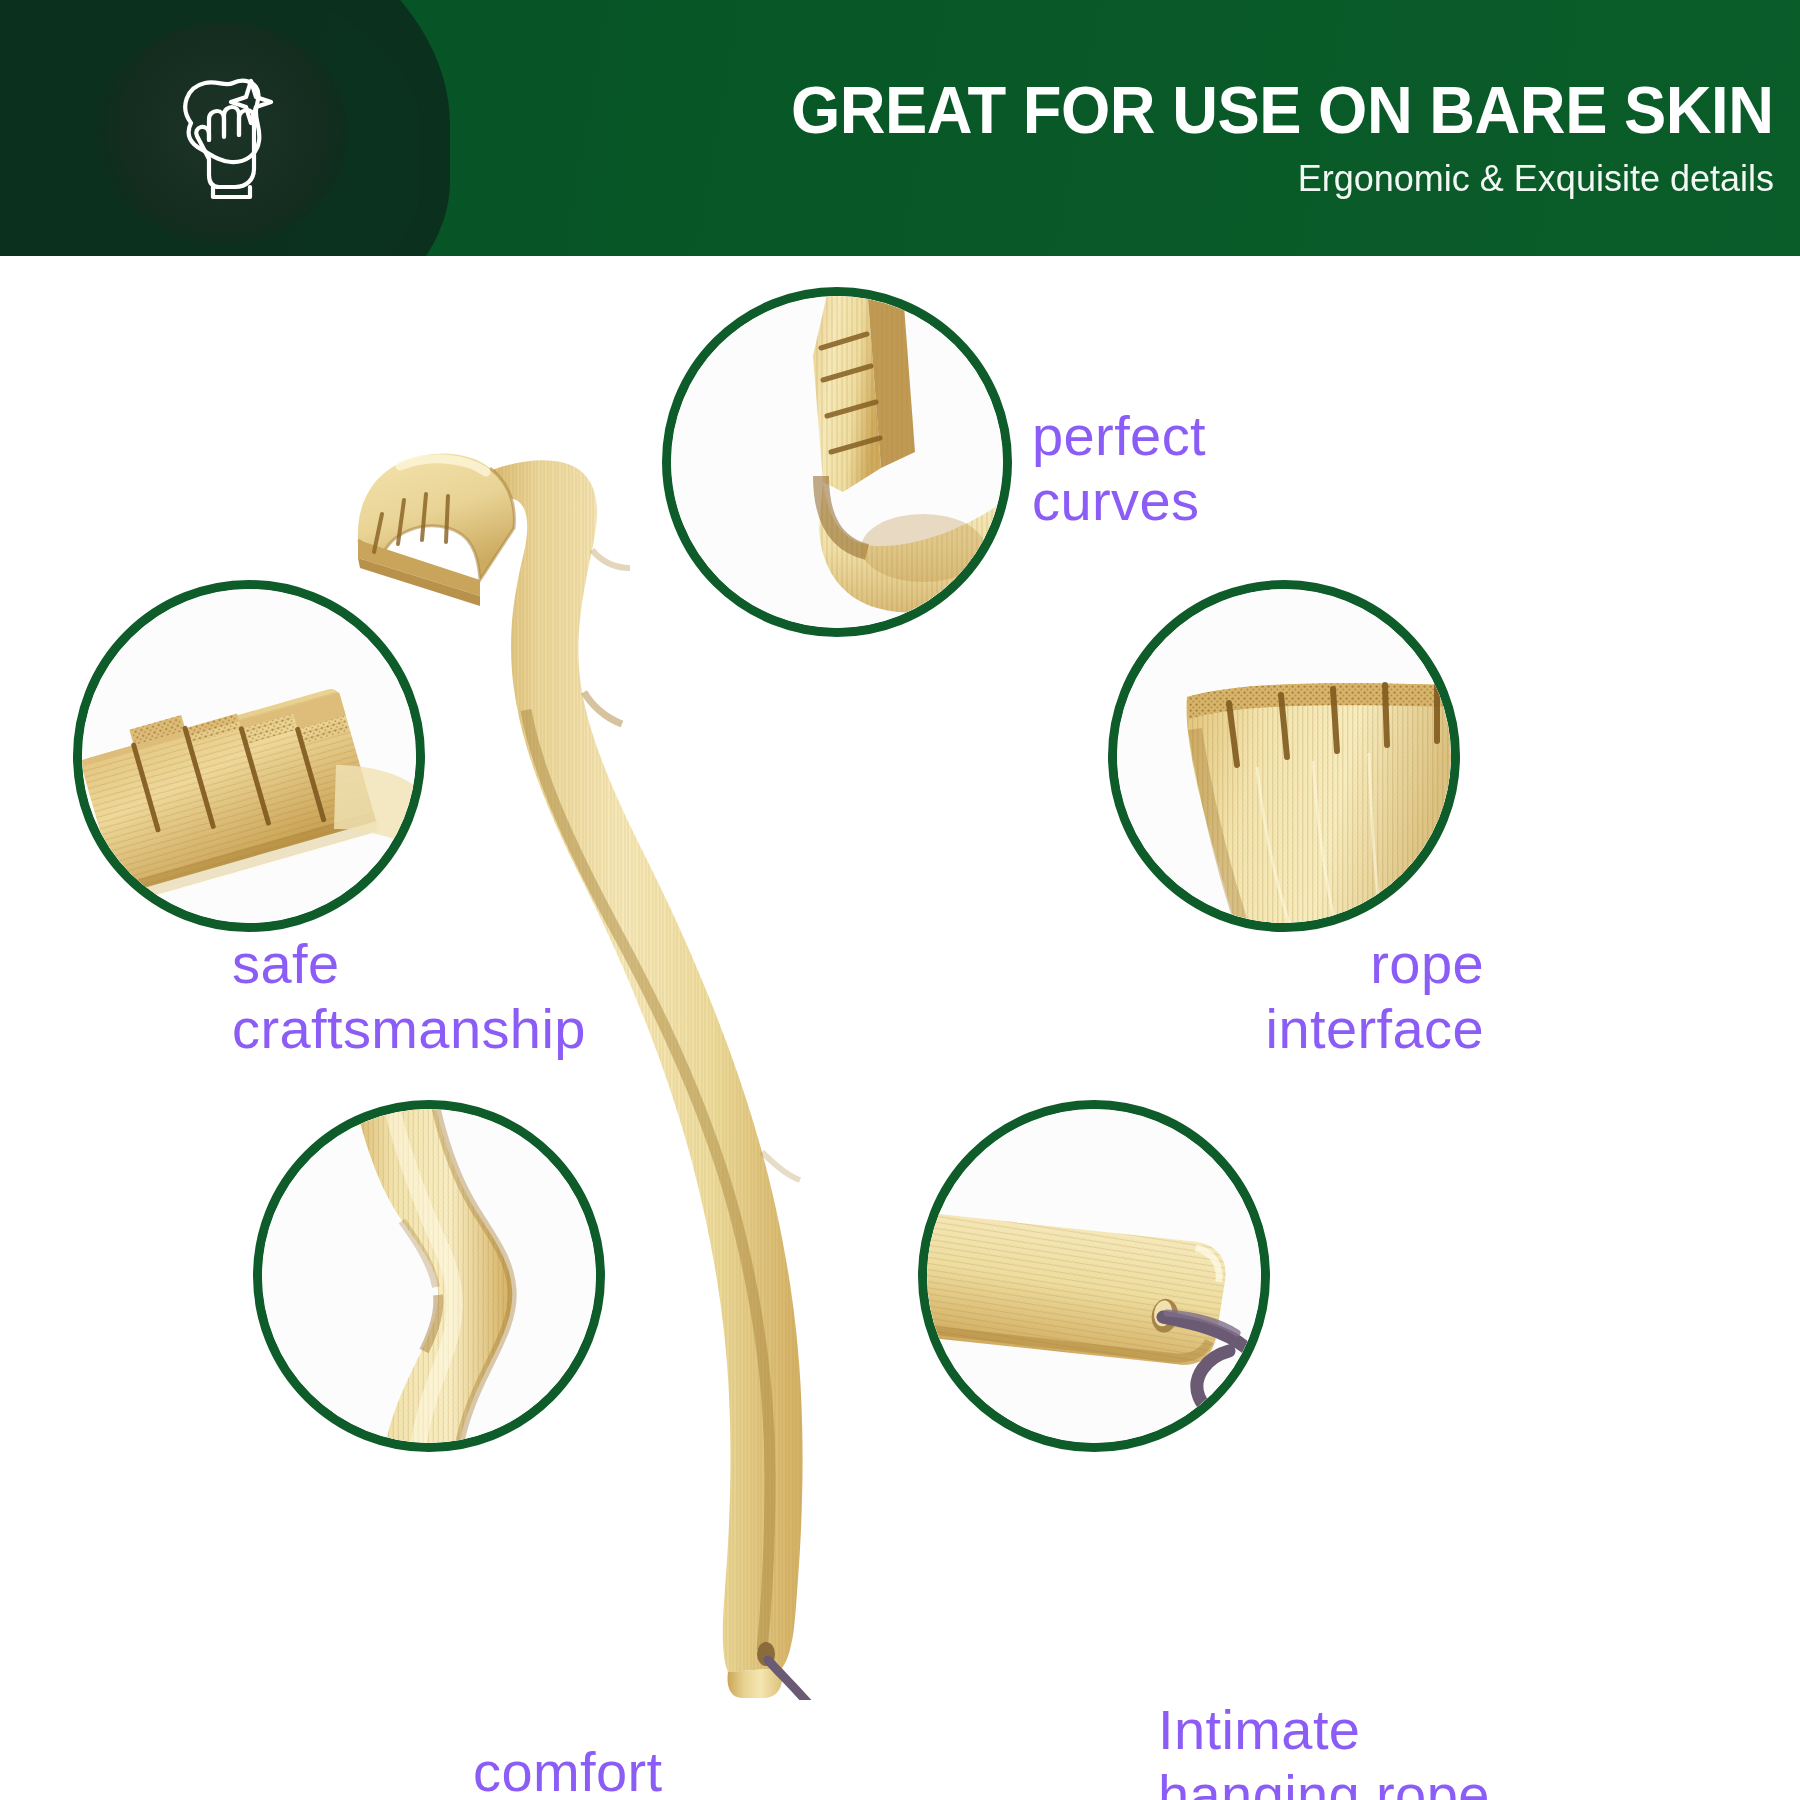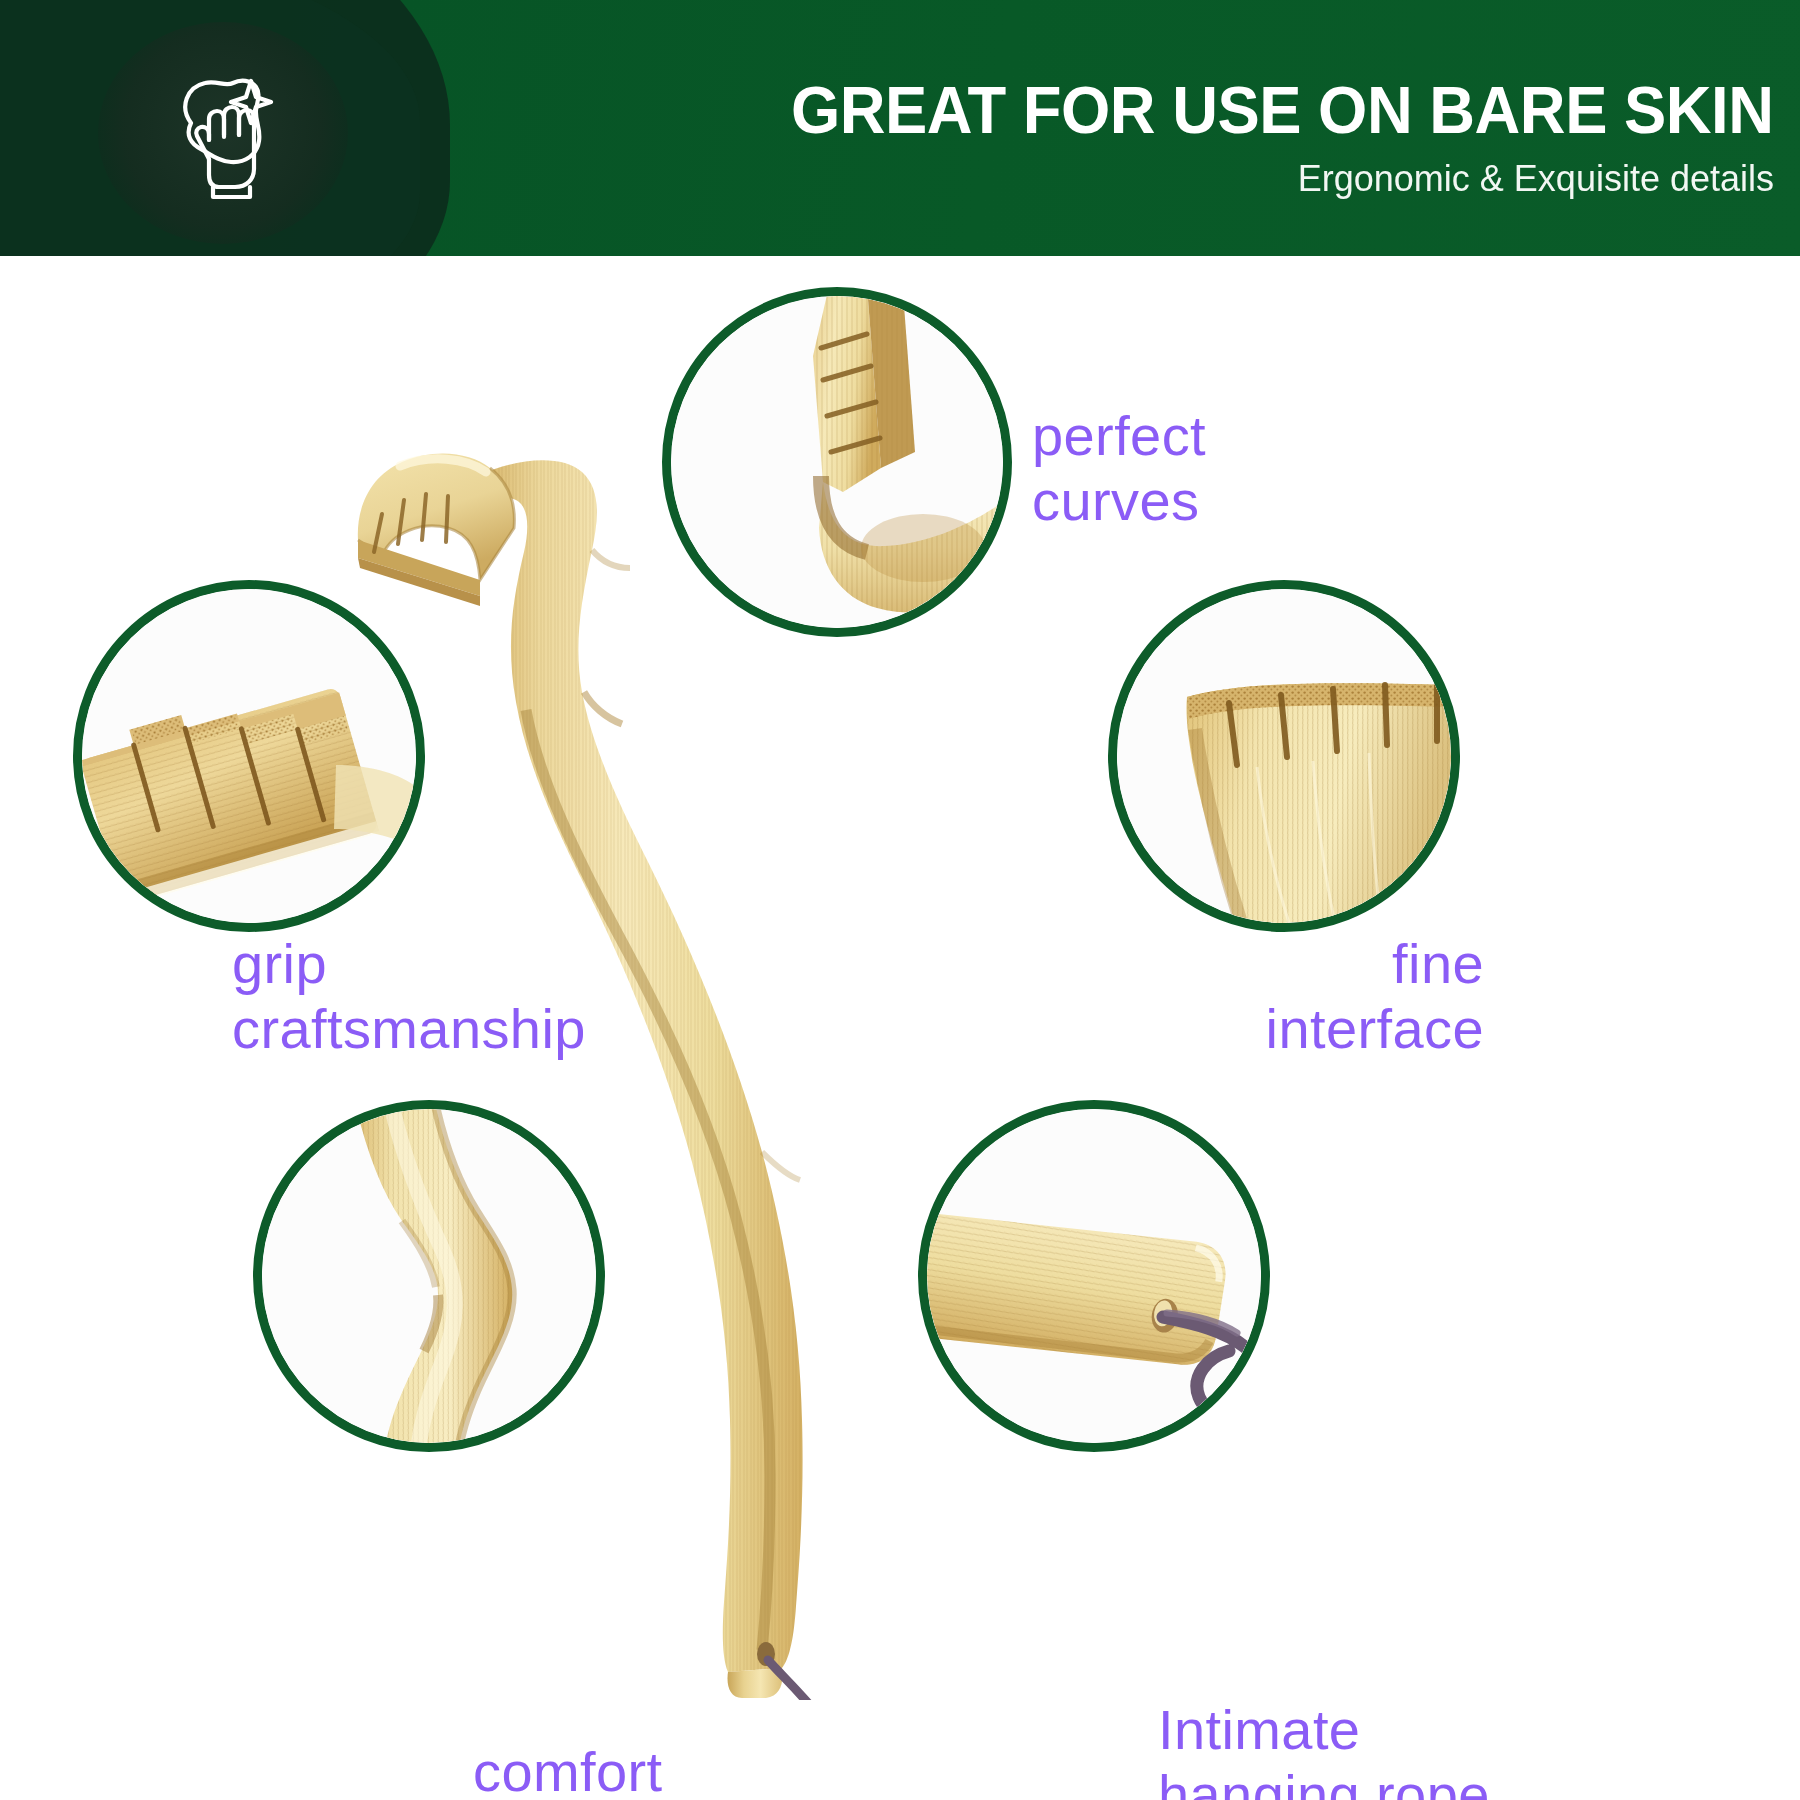--- a/index.html
+++ b/index.html
@@ -328,21 +328,21 @@
 
         <path d="M12 258 L 280 258 L 280 278 L 12 278 Z" fill="rgba(168,128,54,.45)"></path>
         <path d="M12 268 L 280 268 L 280 280 L 12 280 Z" fill="rgba(255,252,238,.75)"></path>
       </g>
 
       <path d="M254 176 C 290 176 320 186 334 198 L 334 258
                C 312 248 280 240 252 240 Z" fill="#f0e3b4" opacity=".82"></path>
     </svg>
   </div>
 </div>
-<div class="detail-label lbl-left" style="left:232px; top:932px; width:500px;">grip
+<div class="detail-label lbl-left" style="left:232px; top:932px; width:500px;">safe
 craftsmanship</div>
 
 <div class="detail-circle" style="left:1108px; top:580px; width:352px; height:352px;">
   <div class="circle-inner">
     <svg width="334" height="334" viewBox="0 0 334 334" style="display:block;">
       <defs>
         <linearGradient id="c3a" x1="0" y1="0" x2="1" y2="0.2">
           <stop offset="0%" stop-color="#e1c379"></stop>
           <stop offset="30%" stop-color="#f3e4ae"></stop>
           <stop offset="65%" stop-color="#f7ecbd"></stop>
@@ -387,21 +387,21 @@
       <g stroke="rgba(255,250,226,.55)" stroke-width="3" fill="none">
         <path d="M140 178 C 146 234 158 290 172 334"></path>
         <path d="M196 172 C 200 230 208 288 218 334"></path>
         <path d="M252 164 C 254 226 258 286 264 334"></path>
       </g>
 
       <path d="M78 140 C 88 204 104 272 124 334" stroke="rgba(160,118,46,.35)" stroke-width="14" fill="none"></path>
     </svg>
   </div>
 </div>
-<div class="detail-label lbl-right" style="left:1060px; top:932px; width:424px;">fine
+<div class="detail-label lbl-right" style="left:1060px; top:932px; width:424px;">rope
 interface</div>
 
 <div class="detail-circle" style="left:253px; top:1100px; width:352px; height:352px;">
   <div class="circle-inner">
     <svg width="334" height="334" viewBox="0 0 334 334" style="display:block;">
       <defs>
         <linearGradient id="c4a" x1="0" y1="0" x2="1" y2="0">
           <stop offset="0%" stop-color="#dbbb71"></stop>
           <stop offset="25%" stop-color="#f2e3ad"></stop>
           <stop offset="60%" stop-color="#f8edc2"></stop>

